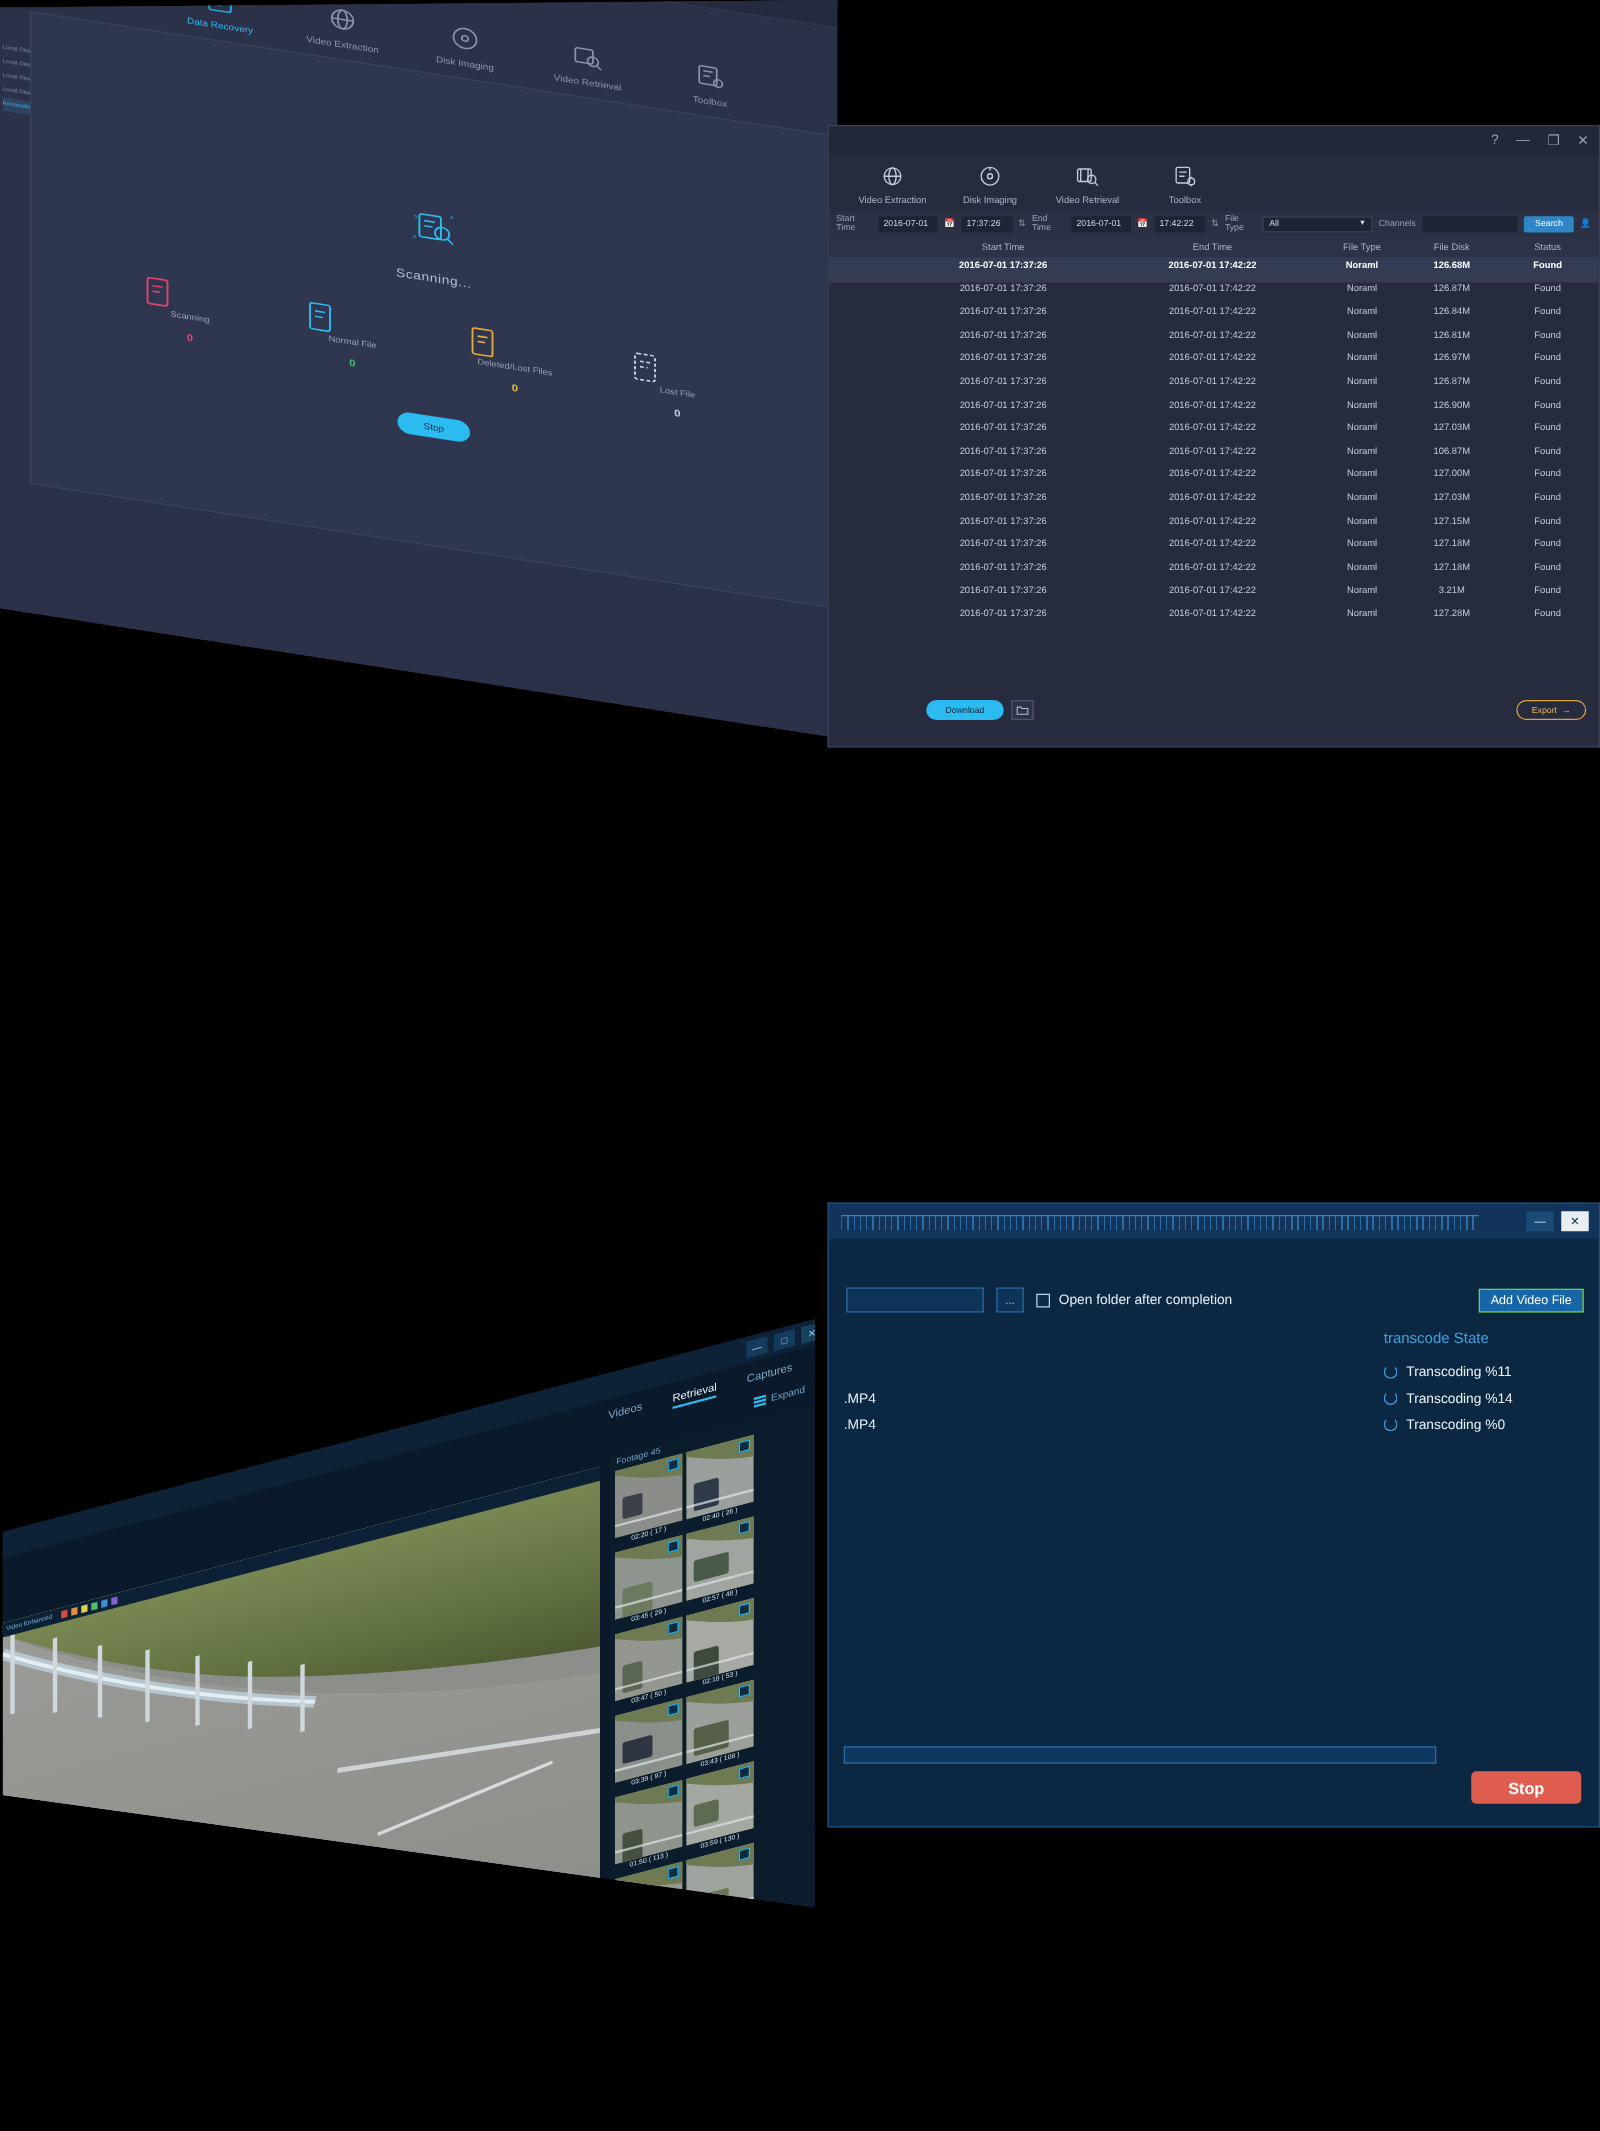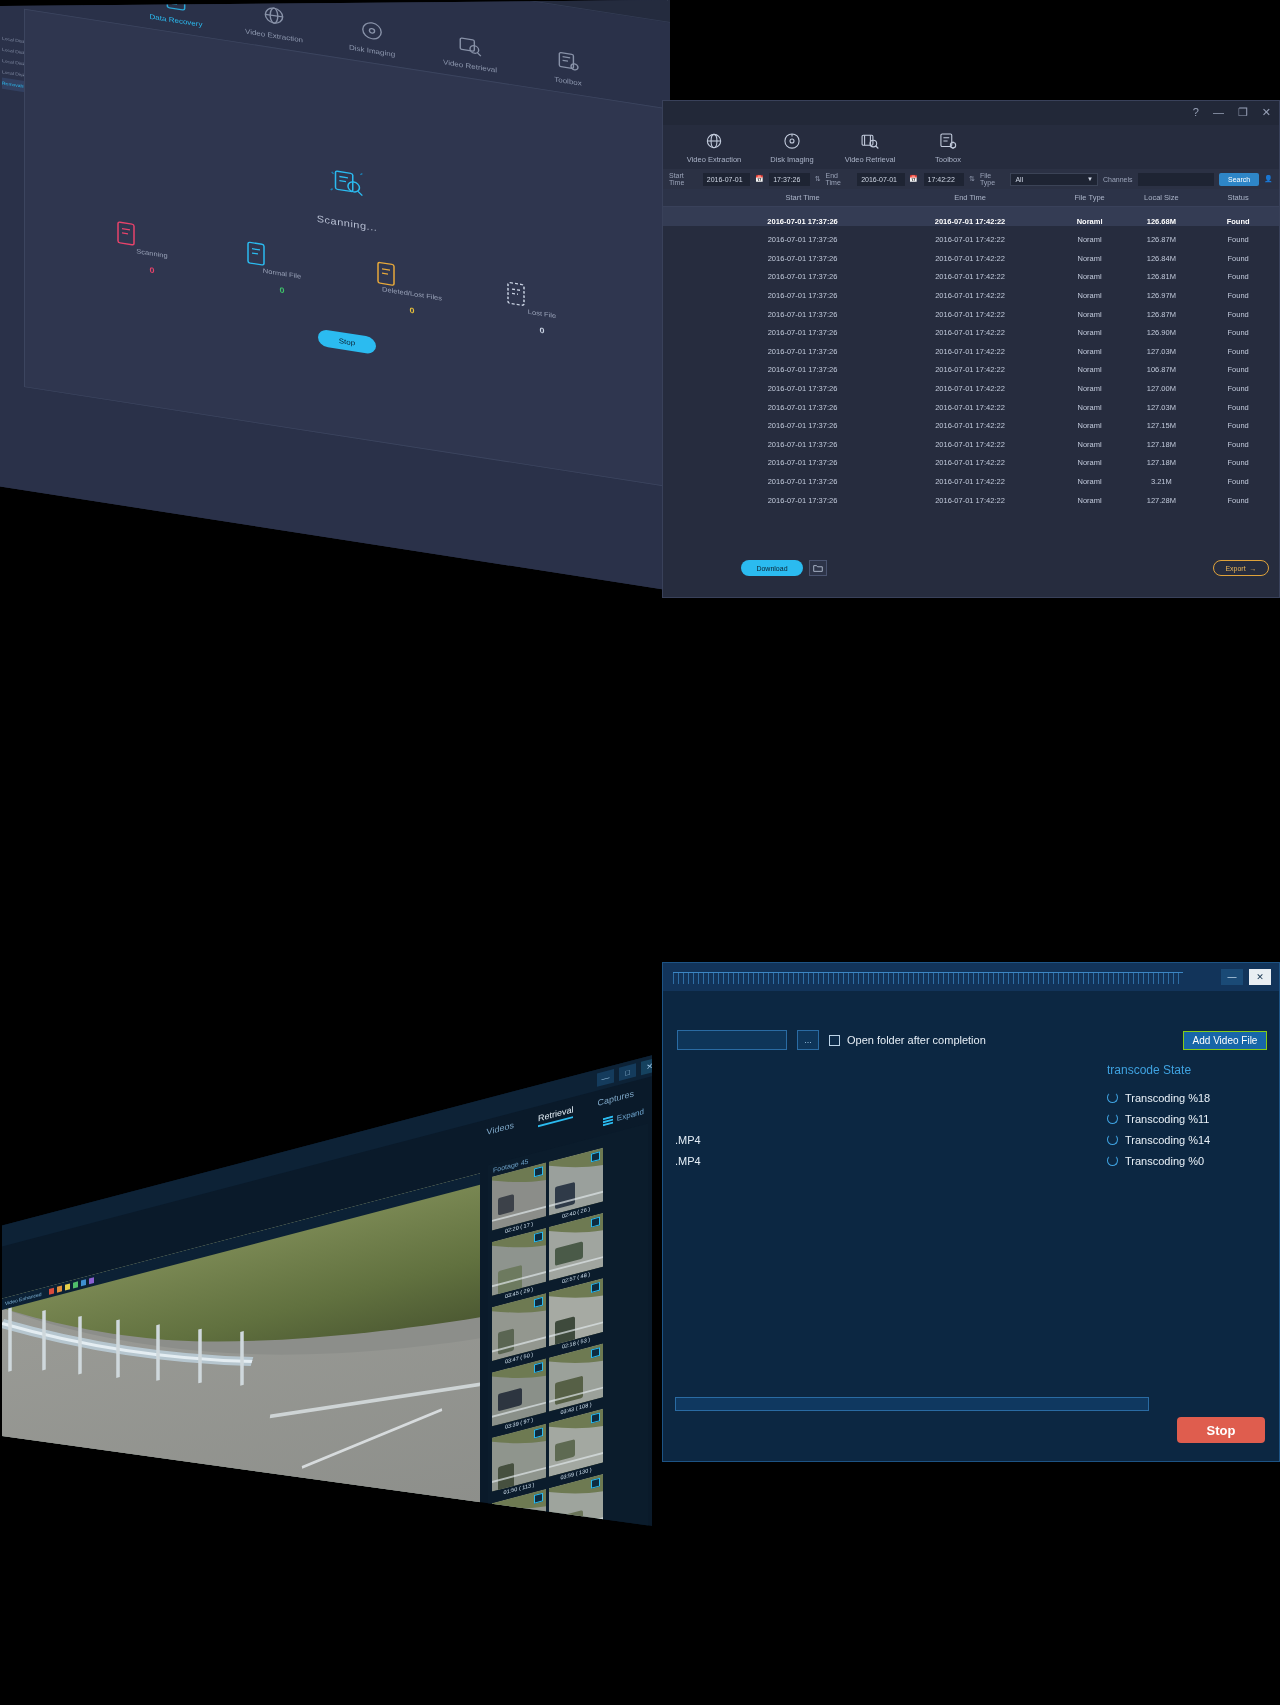--- a/index.html
+++ b/index.html
@@ -75,21 +75,21 @@
     display:flex; align-items:center; font-size:7px; color:#9aa3b8; gap:5px; padding:0 6px;
   }
   .fld{ background:#1e2433; border:1px solid #3b4considering; height:13px; display:flex; align-items:center; padding:0 4px; color:#cfd6e4; font-size:7px; }
   .fsel{ background:#1e2433; border:1px solid #3b4356; height:13px; width:96px; display:flex; align-items:center; justify-content:space-between; padding:0 4px; color:#cfd6e4; font-size:7px; }
   .fbtn{ background:#2e86c7; color:#fff; height:13px; border-radius:2px; padding:0 9px; display:flex; align-items:center; font-size:7px; cursor:pointer; }
   .vr-head{
     position:absolute; left:0; right:0; top:88px; height:18px; background:#2c3348;
     display:flex; align-items:center; font-size:7.5px; color:#aab3c7; border-bottom:1px solid #39415a;
   }
   .vr-rows{ position:absolute; left:0; right:0; top:106px; bottom:52px; overflow:hidden; }
-  .vr-row{ display:flex; align-items:flex-end; height:18.6px; font-size:7.5px; color:#c2cadb; }
+  .vr-row{ display:flex; align-items:flex-start; height:18.6px; font-size:7.5px; color:#c2cadb; }
   .vr-row.sel{ background:#343c54; color:#fff; font-weight:bold; }
   .c-chk{ width:56px; }
   .c-st{ width:168px; text-align:center; }
   .c-et{ width:168px; text-align:center; }
   .c-ft{ width:72px; text-align:center; }
   .c-fs{ width:72px; text-align:center; }
   .c-stat{ width:82px; text-align:center; }
   .vr-foot{ position:absolute; left:0; right:0; bottom:0; height:52px; }
   .btn-dl{
     position:absolute; left:78px; top:15px; width:62px; height:16px; border-radius:8px;
@@ -389,21 +389,21 @@
       <span class="fld" style="width:84px"></span>
       <span class="fbtn">Search</span>
       <span style="color:#aab3c7">👤</span>
     </div>
 
     <div class="vr-head">
       <div class="c-chk"></div>
       <div class="c-st">Start Time</div>
       <div class="c-et">End Time</div>
       <div class="c-ft">File Type</div>
-      <div class="c-fs">Local Size</div>
+      <div class="c-fs">File Disk</div>
       <div class="c-stat">Status</div>
     </div>
 
     <div class="vr-rows" id="vr-rows">
         <div class="vr-row sel">
           <div class="c-chk"></div>
           <div class="c-st">2016-07-01 17:37:26</div>
           <div class="c-et">2016-07-01 17:42:22</div>
           <div class="c-ft">Noraml</div>
           <div class="c-fs">126.68M</div>
@@ -813,27 +813,20 @@
     <div class="tc-head">
       <div class="tc-h-name"></div>
       <div class="tc-h-state">transcode State</div>
     </div>
 
     <div class="tc-list" id="tc-list">
         <div class="tc-row">
           <div class="tc-name"></div>
           <div class="tc-state">
             <span class="spin"></span>
-            <span>Transcoding %18</span>
-          </div>
-        </div>
-        <div class="tc-row">
-          <div class="tc-name"></div>
-          <div class="tc-state">
-            <span class="spin"></span>
             <span>Transcoding %11</span>
           </div>
         </div>
         <div class="tc-row">
           <div class="tc-name">.MP4</div>
           <div class="tc-state">
             <span class="spin"></span>
             <span>Transcoding %14</span>
           </div>
         </div>

